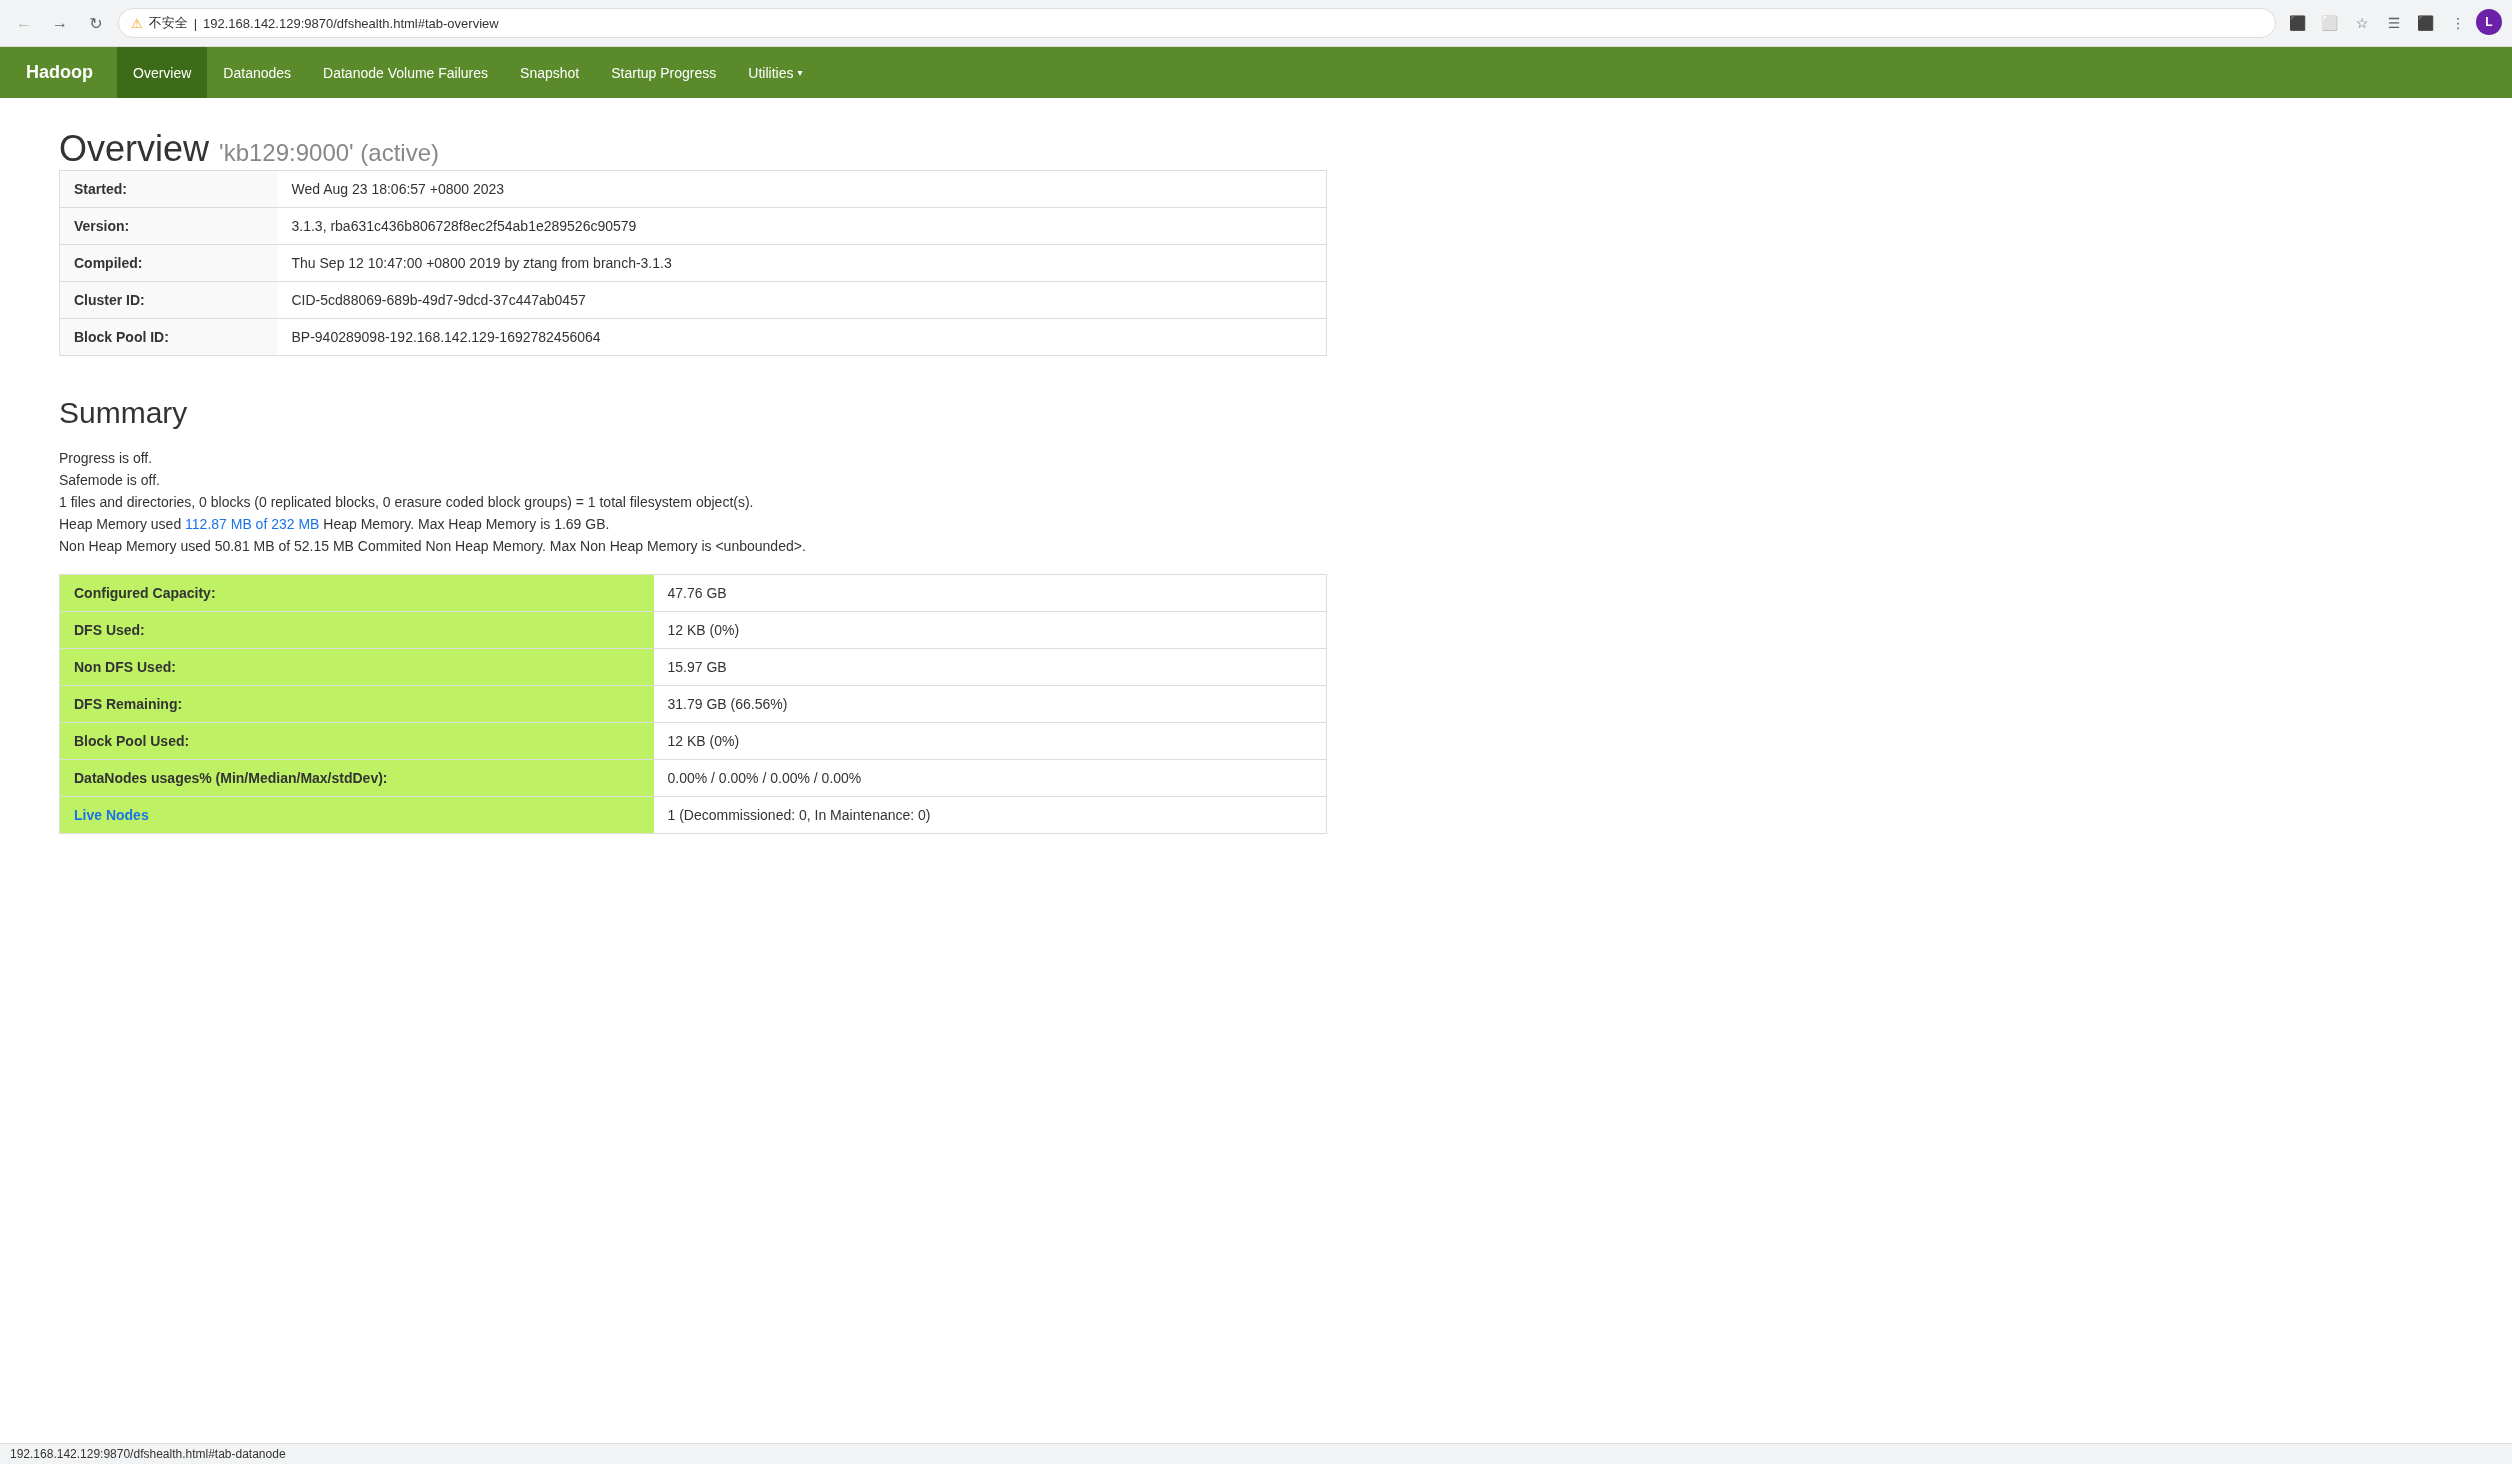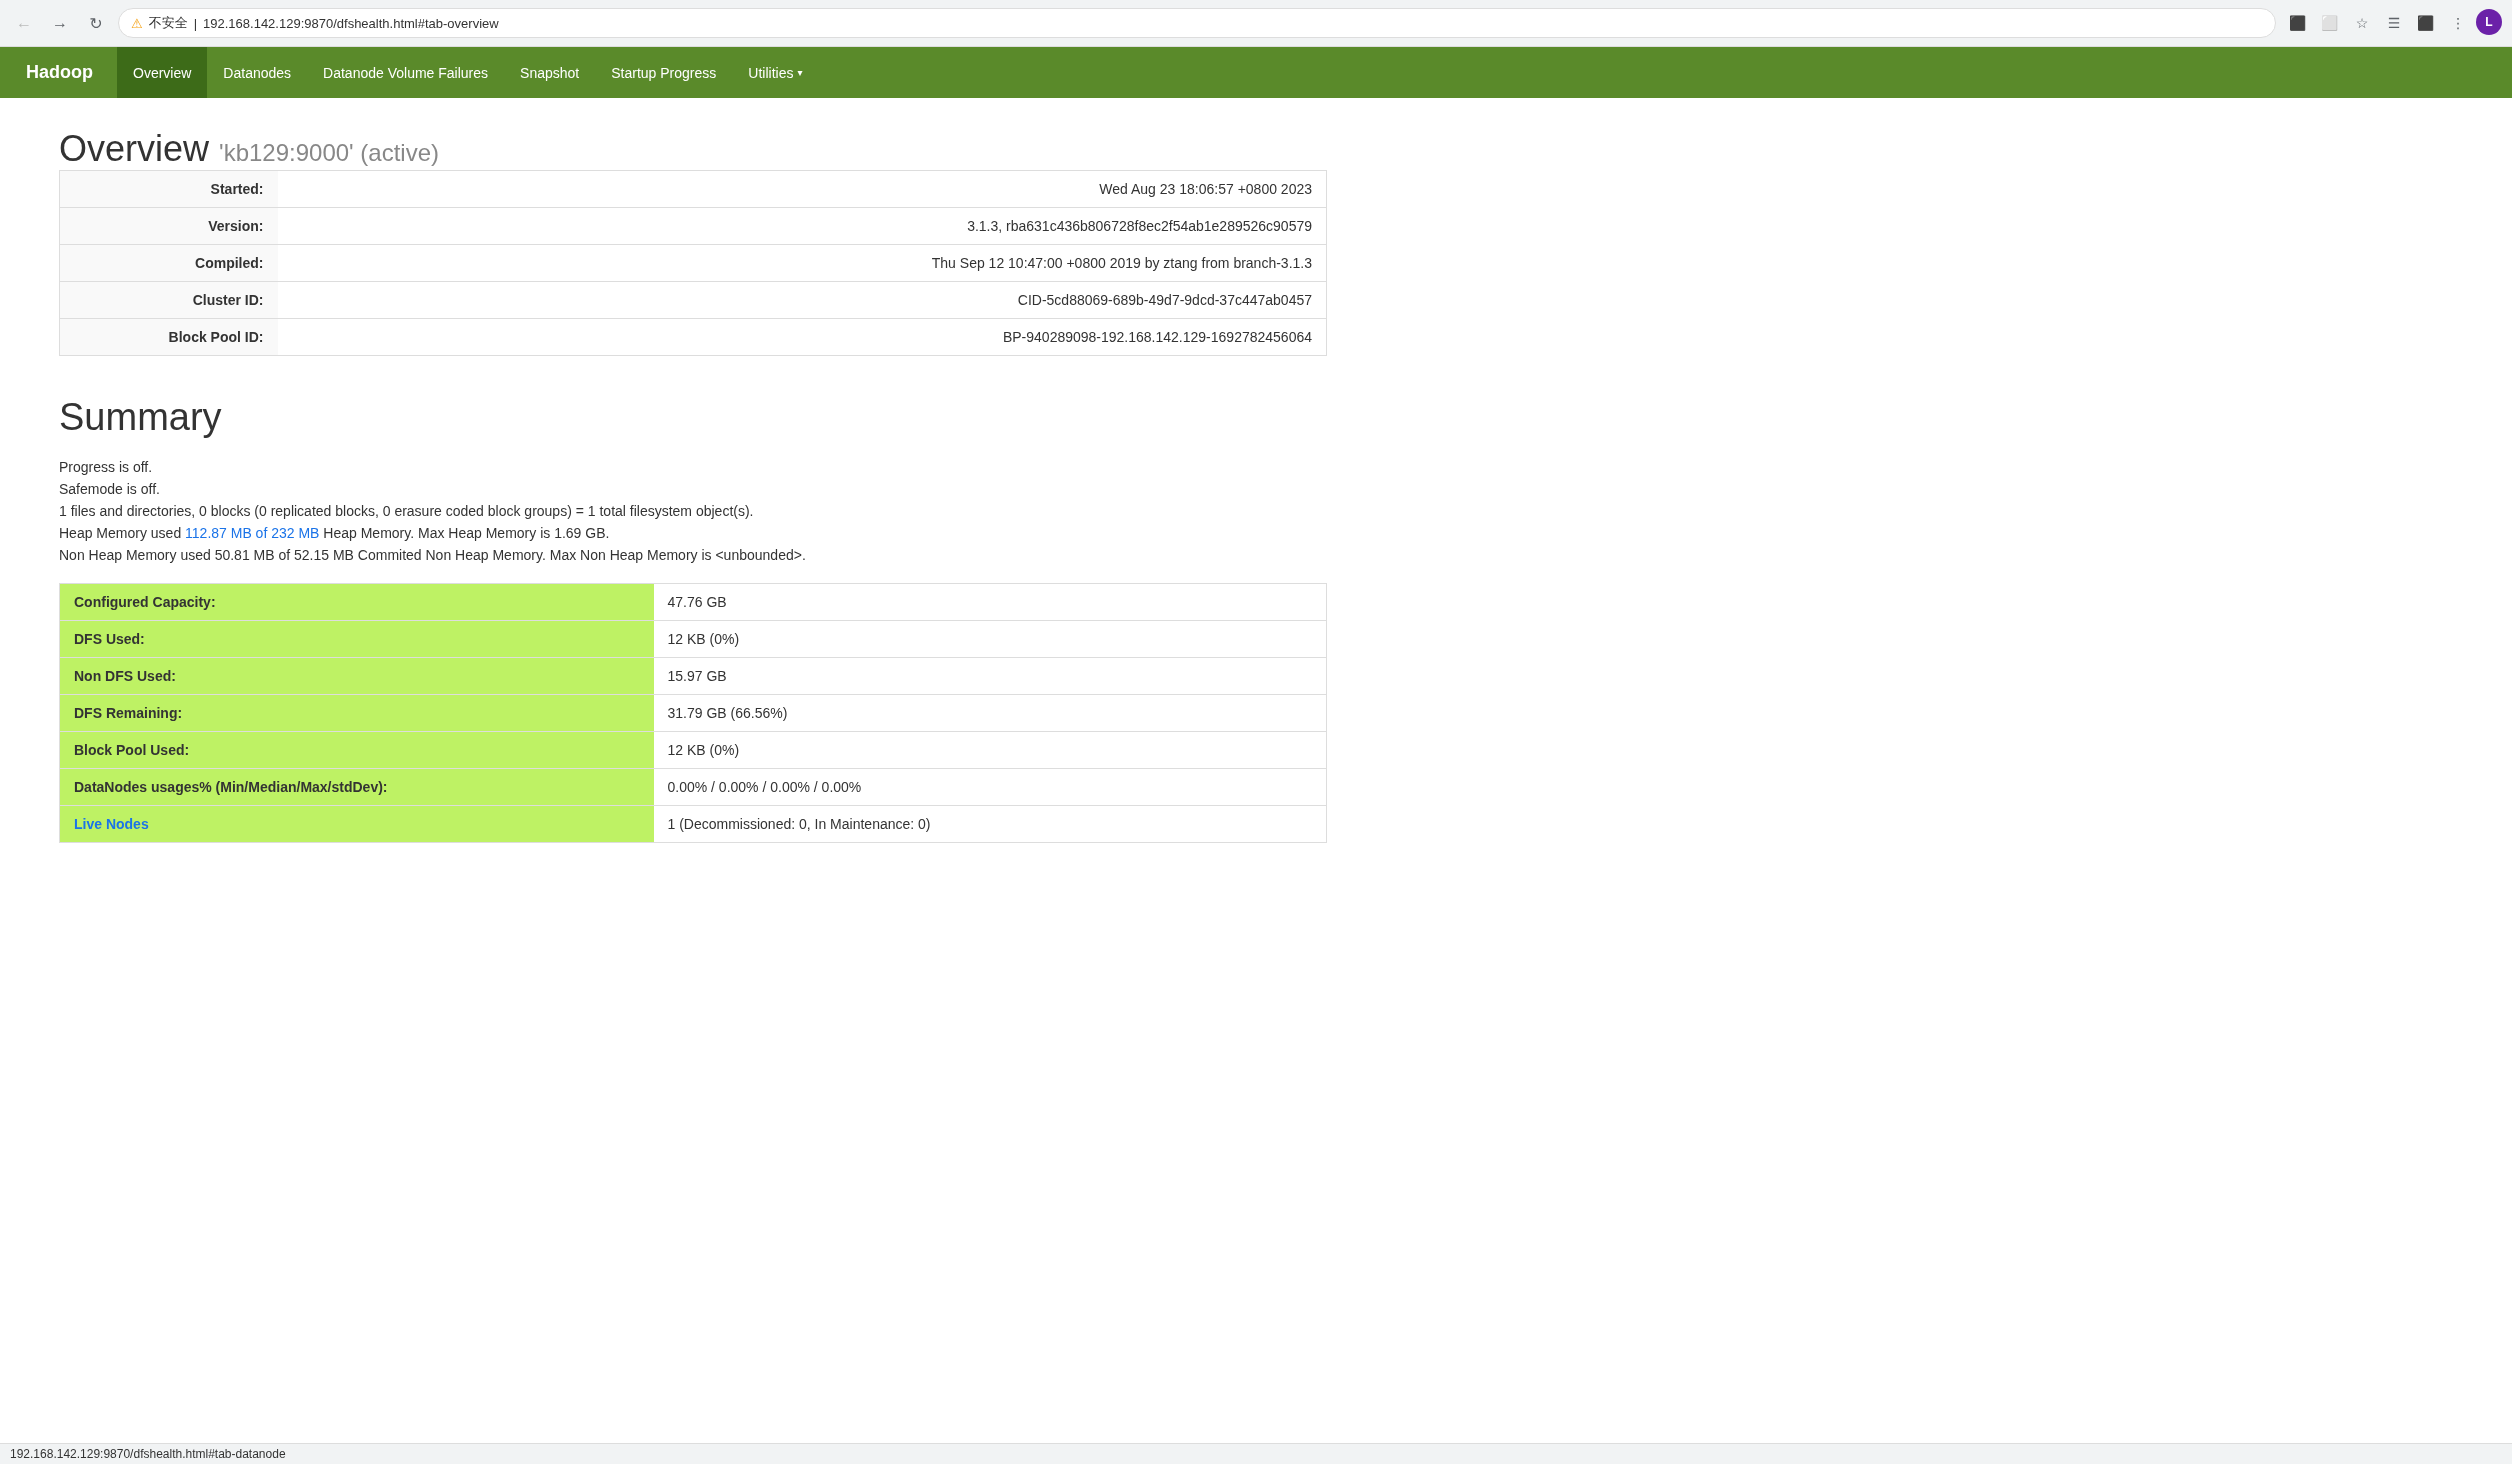--- a/index.html
+++ b/index.html
@@ -129,34 +129,33 @@
       border: 1px solid #ddd;
       margin-bottom: 40px;
     }
     .info-table tr {
       border-bottom: 1px solid #ddd;
     }
     .info-table tr:last-child { border-bottom: none; }
     .info-table td {
       padding: 10px 14px;
       font-size: 14px;
-      text-align: right;
     }
     .info-table td:first-child {
       font-weight: bold;
       width: 218px;
       background: #f9f9f9;
     }
     .info-table td:last-child {
       background: #fff;
     }
 
     
     .summary-heading {
-      font-size: 38px;
+      font-size: 30px;
       font-weight: 300;
       color: #333;
       margin-bottom: 20px;
     }
 
     
     .summary-text {
       margin-bottom: 6px;
       font-size: 14px;
       color: #333;

